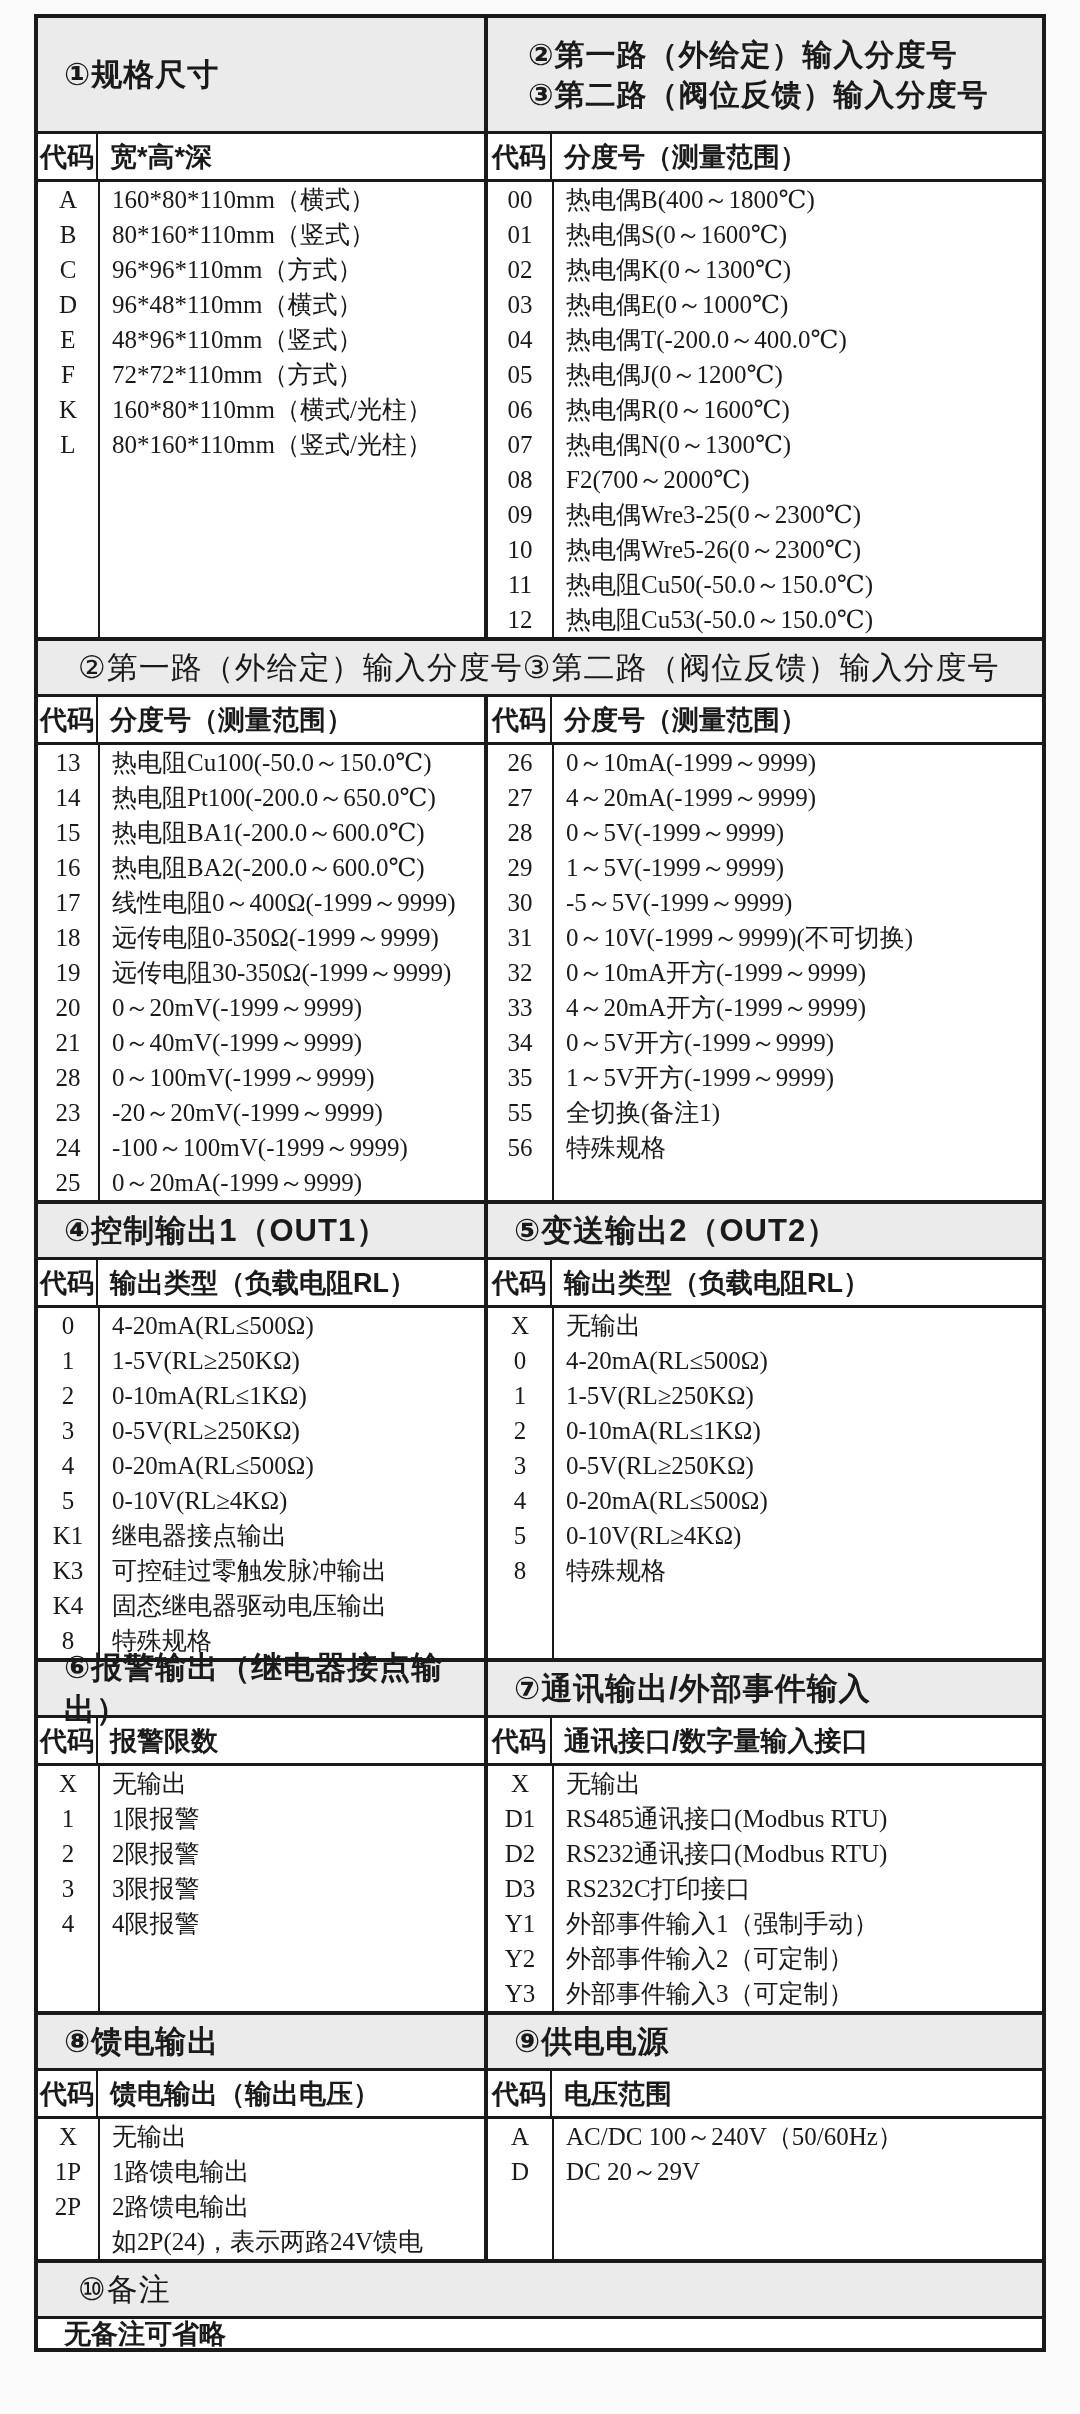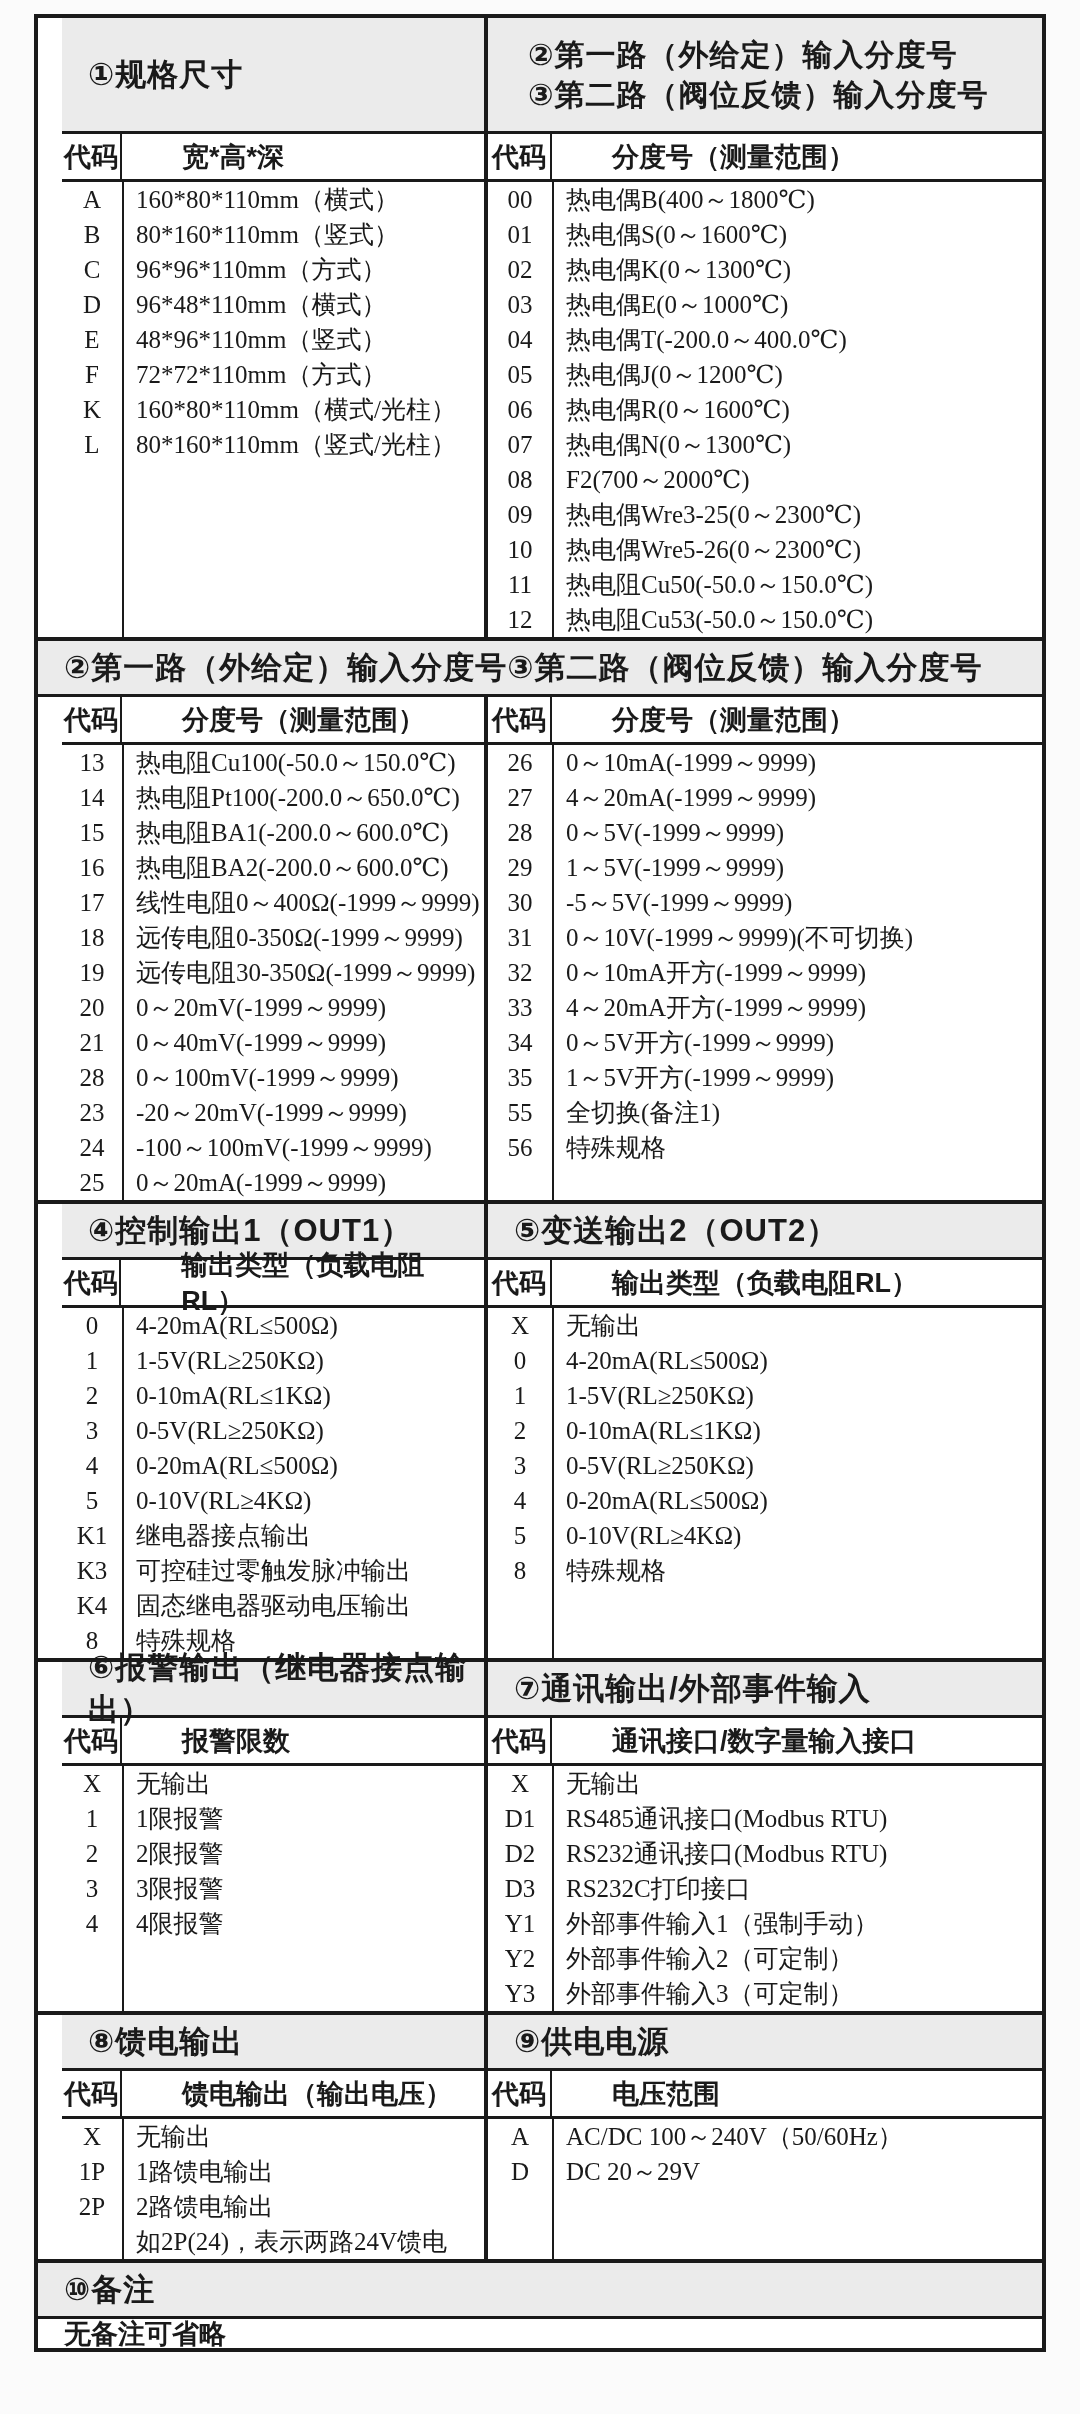--- a/index.html
+++ b/index.html
@@ -11,39 +11,39 @@
   }
   *{box-sizing:border-box;margin:0;padding:0;}
   html,body{background:#fbfbfb;}
   body{width:1080px;height:2414px;overflow:hidden;color:var(--txt);}
   .page{padding:14px 34px 0 34px;}
   .tbl{border:4px solid var(--bc);background:#fff;}
 
   .band{display:flex;border-top:4px solid var(--bc);}
   .band:first-child{border-top:none;}
   .half{position:relative;}
-  .half-l{width:450px;border-right:4px solid var(--bc);padding-left:24px;}
+  .half-l{width:450px;border-right:4px solid var(--bc);}
   .half-r{flex:1;}
 
   .sec-header{
     height:56px;background:var(--hbg);border-bottom:3px solid var(--bc);
     display:flex;align-items:center;padding-left:26px;
     font-family:var(--head-font);font-weight:700;font-size:31px;letter-spacing:1px;
   }
   .sec-header.tall{height:116px;}
   .sec-header.two-line{flex-direction:column;align-items:flex-start;justify-content:center;
     font-size:30px;line-height:40px;padding-left:40px;}
   .full-header{
     height:56px;background:var(--hbg);border-bottom:3px solid var(--bc);
-    display:flex;align-items:center;padding-left:26px;
-    font-family:var(--head-font);font-weight:700;font-size:31px;letter-spacing:1px;
+    display:flex;align-items:center;padding-left:40px;
+    font-family:var(--head-font);font-weight:400;font-size:31px;letter-spacing:1px;
   }
 
   .sub-row{display:flex;height:48px;border-bottom:3px solid var(--bc);
-    font-family:var(--head-font);font-weight:700;font-size:27px;align-items:stretch;gap:48px;}
+    font-family:var(--head-font);font-weight:700;font-size:27px;align-items:stretch;}
   .sub-row .sub-code{display:flex;align-items:center;justify-content:center;border-right:2px solid var(--bc);}
   .half-l .sub-row .sub-code{width:60px;}
   .half-r .sub-row .sub-code{width:64px;}
   .sub-row .sub-desc{display:flex;align-items:center;padding-left:12px;}
 
   .rows-wrap{position:relative;}
   .rows-wrap .vline{position:absolute;top:0;bottom:0;width:2px;background:var(--bc);}
   .half-l .vline{left:60px;}
   .half-r .vline{left:64px;}
   .h13{height:455px;}  

